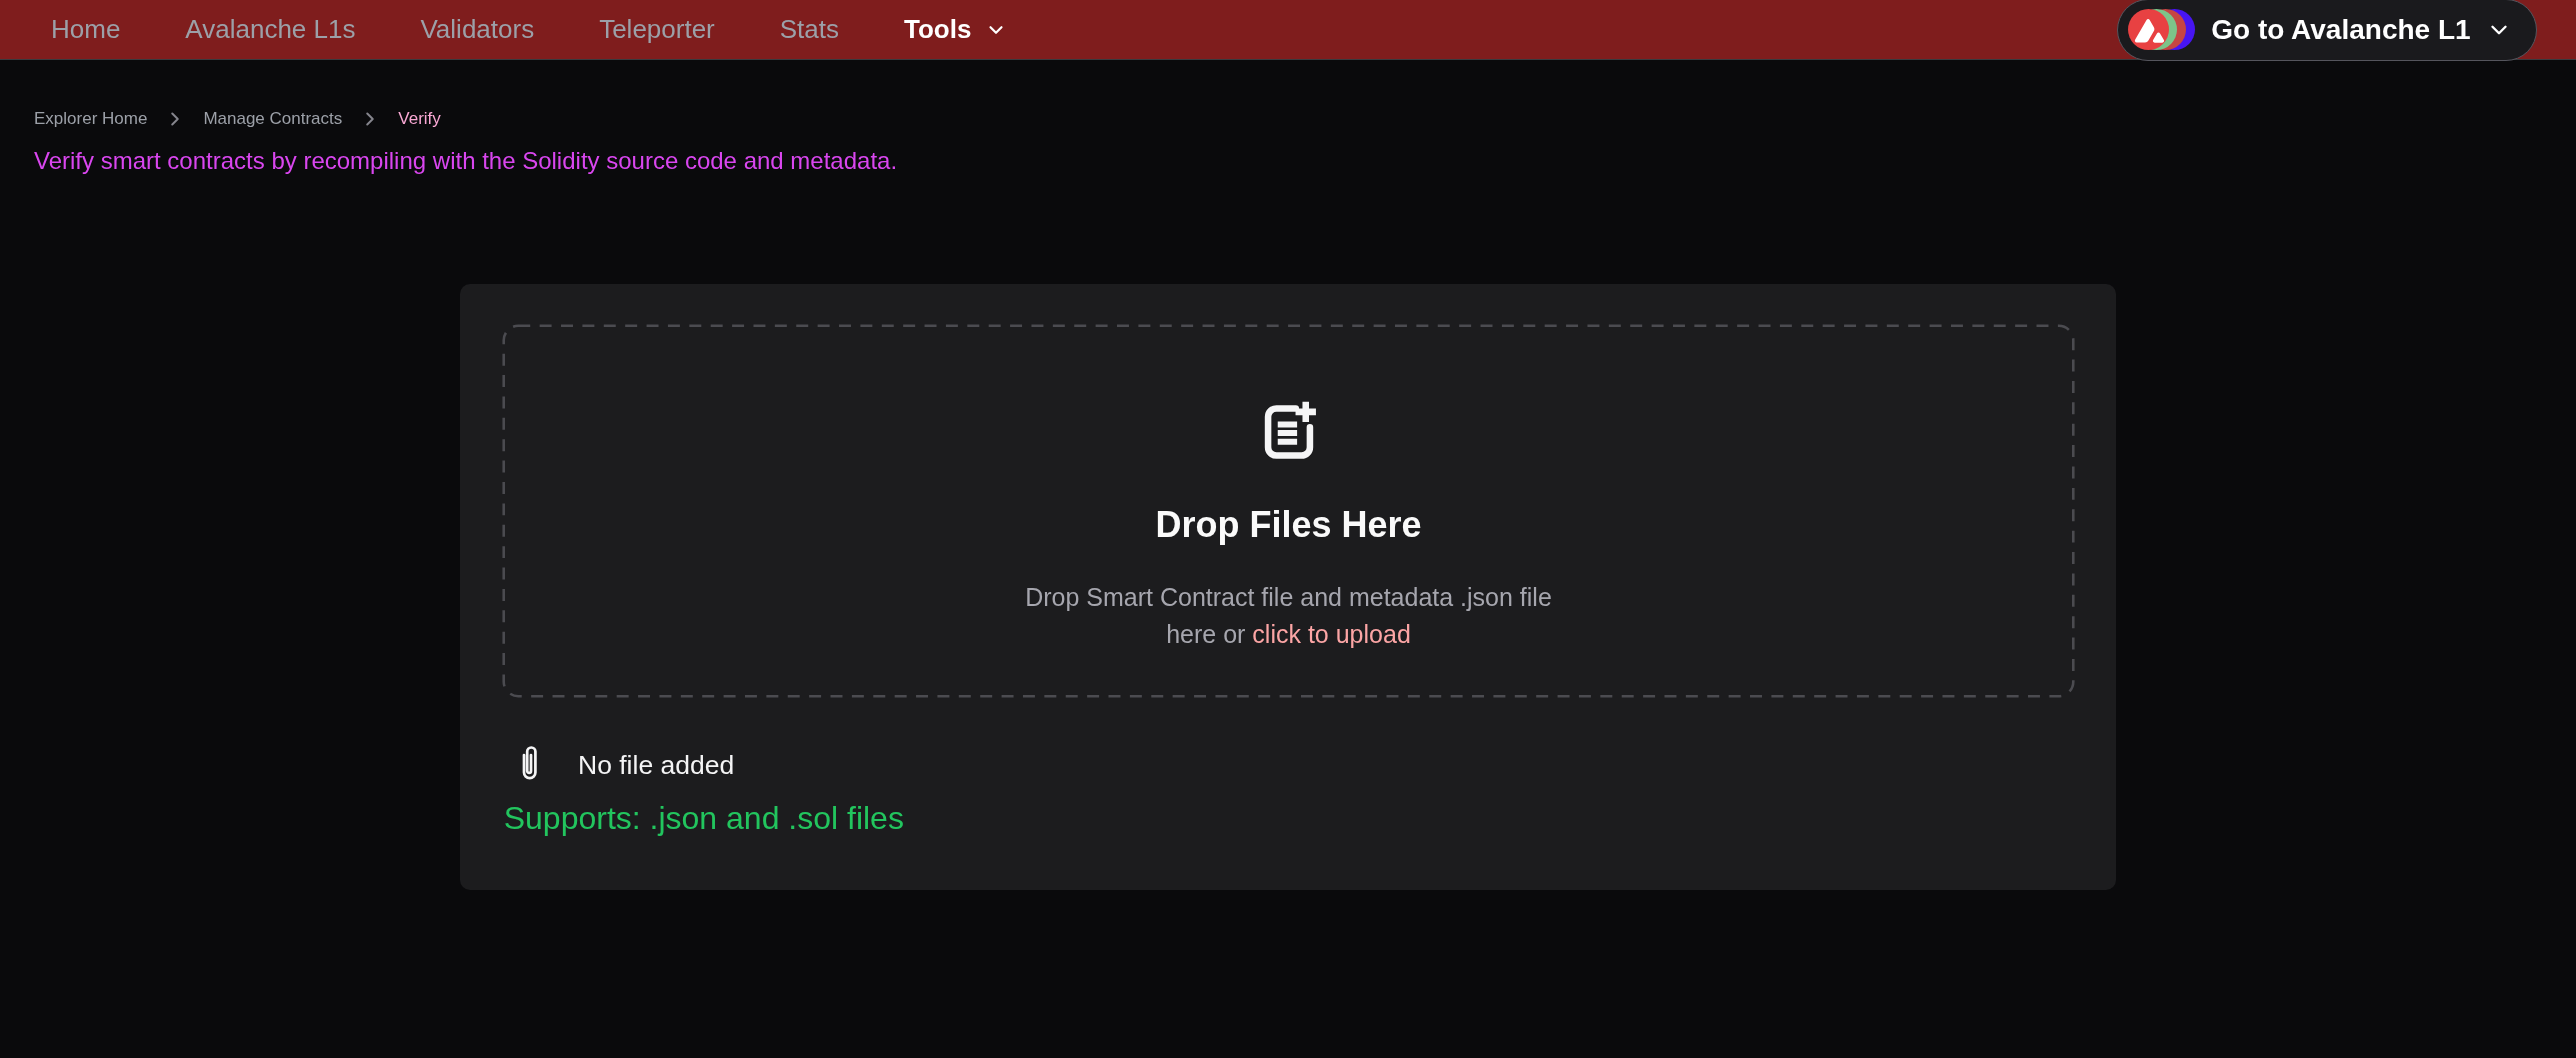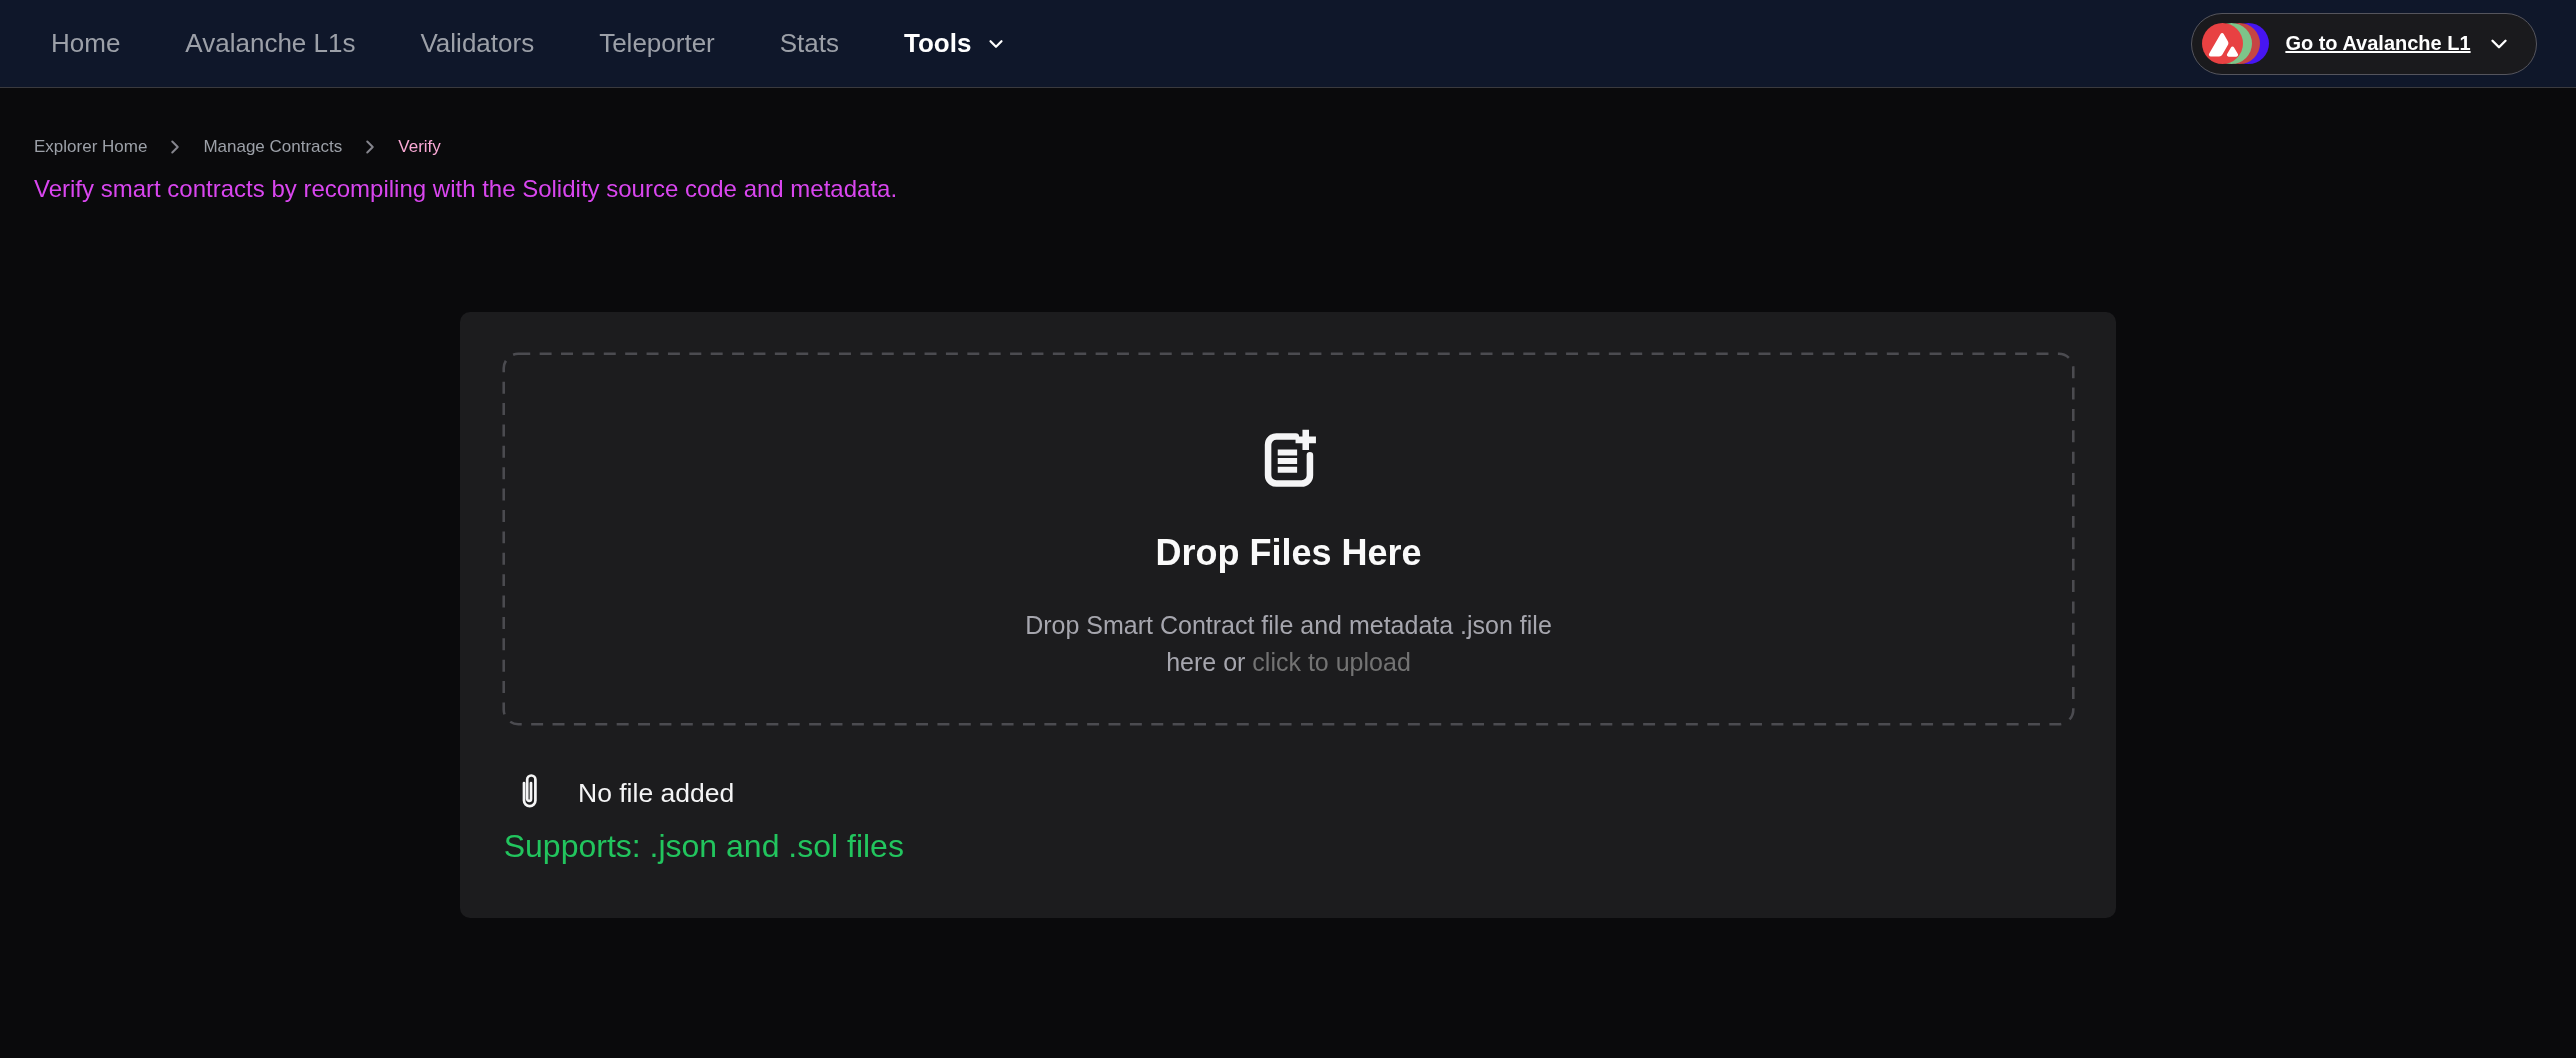--- a/index.html
+++ b/index.html
@@ -7,22 +7,22 @@
   body {
     width:2576px; height:1059px;
     background:#0a0a0c;
     font-family:"Liberation Sans", sans-serif;
     color:#fff;
     overflow:hidden;
   }
 
   
   .topnav {
-    height:88px;
-    background:#0f172a;
+    height:60px;
+    background:#7f1d1d;
     border-bottom:1.7px solid #3a3a3e;
     display:flex;
     align-items:center;
     padding:0 39px 0 51px;
   }
   .nav-links { display:flex; align-items:center; gap:65px; }
   .nav-link {
     font-size:26px;
     color:#9ca0a8;
     text-decoration:none;
@@ -55,21 +55,21 @@
   .logo-stack { position:relative; width:68px; height:43px; flex:none; }
   .logo-stack .c {
     position:absolute; top:0.9px;
     width:41px; height:41px;
     border-radius:50%;
   }
   .c-purple { left:26px; background:#4715f1; }
   .c-red2   { left:17px; background:#c64543; }
   .c-green  { left:8.6px; background:#7dc489; }
   .c-front  { left:0; }
-  .cta-label { font-size:20px; font-weight:700; white-space:nowrap;text-decoration:underline; }
+  .cta-label { font-size:28px; font-weight:700; white-space:nowrap; }
 
   
   main { padding:0 34px; }
 
   .breadcrumb {
     margin-top:48px;
     display:flex;
     align-items:center;
     gap:17px;
     font-size:17px;
@@ -123,21 +123,21 @@
   }
   .dz-desc {
     margin:32.5px 0 0;
     max-width:552px;
     text-align:center;
     font-size:25px;
     line-height:37px;
     color:#a6a6ae;
   }
   .dz-desc a {
-    color:#737373;
+    color:#fca5a5;
     text-decoration:none;
     cursor:pointer;
   }
 
   .file-row {
     margin-top:44px;
     padding-left:12px;
     display:flex;
     align-items:center;
     gap:33px;

